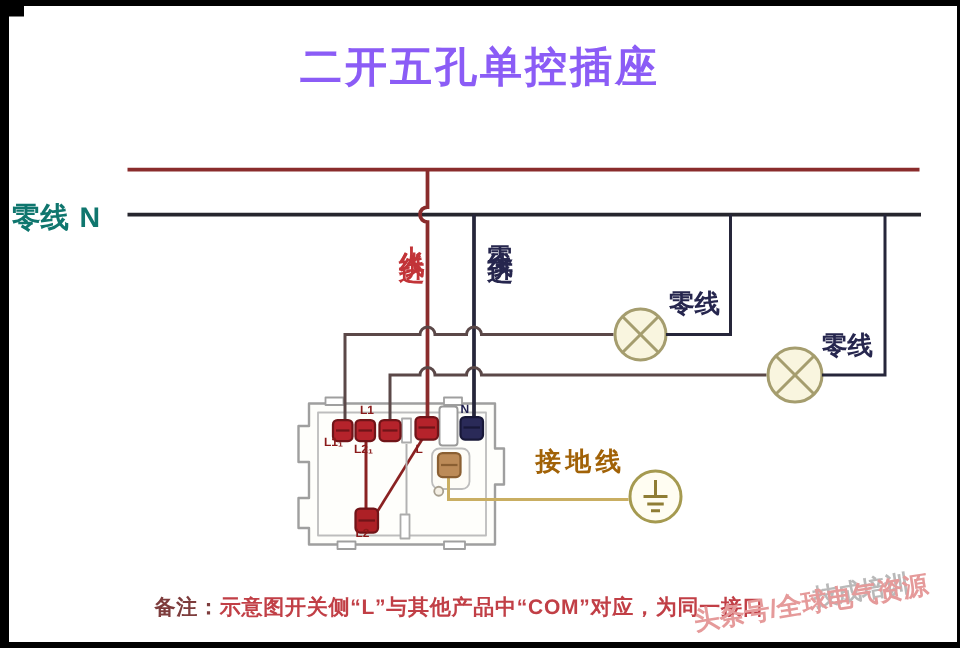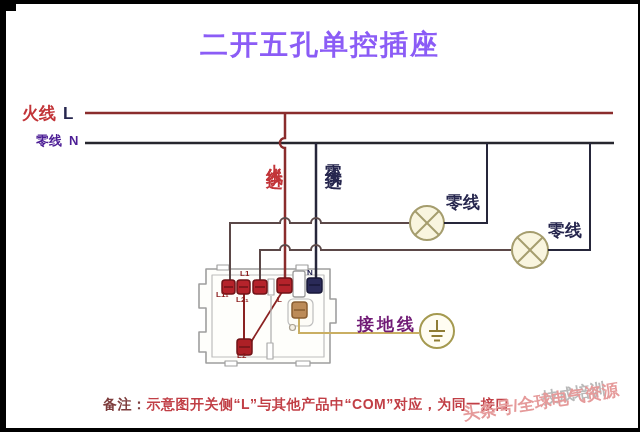--- a/index.html
+++ b/index.html
@@ -15,28 +15,28 @@
 
   .title{position:absolute;left:0;top:26px;width:640px;text-align:center;
          font-size:28px;font-weight:800;color:#8b5cf6;letter-spacing:2px;}
 
   svg{position:absolute;left:0;top:0;}
 
   .lbl{position:absolute;font-weight:bold;white-space:nowrap;}
   .live-label{left:22px;top:102px;font-size:17px;}
   .live-label .cn{color:#c23438;}
   .live-label .sym{color:#26264e;margin-left:7px;}
-  .neutral-label{left:8px;top:132px;font-size:13px;color:#4c1d95;margin-left:28px;}
+  .neutral-label{left:8px;top:132px;font-size:19px;color:#0f766e;}
   .neutral-label .sym{margin-left:7px;}
   .vert{writing-mode:vertical-rl;text-orientation:upright;letter-spacing:4px;font-size:17px;}
   .live-in{left:263px;top:150px;color:#c23438;}
   .neutral-in{left:322px;top:150px;color:#26264e;}
   .neutral1{left:446px;top:191px;font-size:17px;color:#26264e;}
   .neutral2{left:548px;top:219px;font-size:17px;color:#26264e;}
-  .ground-label{left:357px;top:313px;font-size:17px;color:#701a75;letter-spacing:3px;}
+  .ground-label{left:357px;top:296px;font-size:17px;color:#a16207;letter-spacing:3px;}
 
   .tlabel{position:absolute;font-size:8px;font-weight:bold;color:#8a1a1a;text-align:left;}
   .t-l11{left:216px;top:290px;width:20px;}
   .t-l1{left:240px;top:269px;width:16px;}
   .t-l21{left:236px;top:295px;width:20px;}
   .t-l{left:277px;top:295px;width:15px;}
   .t-n{left:307px;top:268px;width:15px;color:#202050;}
   .t-l2{left:237px;top:351px;width:15px;}
 
   .note{position:absolute;left:103px;top:396px;font-size:14px;font-weight:bold;letter-spacing:0.5px;}
@@ -119,23 +119,20 @@
       <line x1="255" y1="287" x2="265" y2="287" stroke="#701418" stroke-width="1.5"></line>
       <line x1="279" y1="285" x2="290" y2="285" stroke="#701418" stroke-width="1.5"></line>
       <line x1="309" y1="285" x2="320" y2="285" stroke="#181838" stroke-width="1.5"></line>
       <line x1="294" y1="310" x2="305" y2="310" stroke="#8a5f32" stroke-width="1.5"></line>
       <line x1="239" y1="347" x2="250" y2="347" stroke="#701418" stroke-width="1.5"></line>
     </g>
   </svg>
 
   <div class="title">二开五孔单控插座</div>
 
-  <div class="lbl live-label">
-    <span class="cn">火线</span><span class="sym">L</span>
-  </div>
   <div class="lbl neutral-label">
     <span class="cn">零线</span><span class="sym">N</span>
   </div>
 
   <div class="lbl vert live-in">火线进</div>
   <div class="lbl vert neutral-in">零线进</div>
 
   <div class="lbl neutral1">零线</div>
   <div class="lbl neutral2">零线</div>
 

